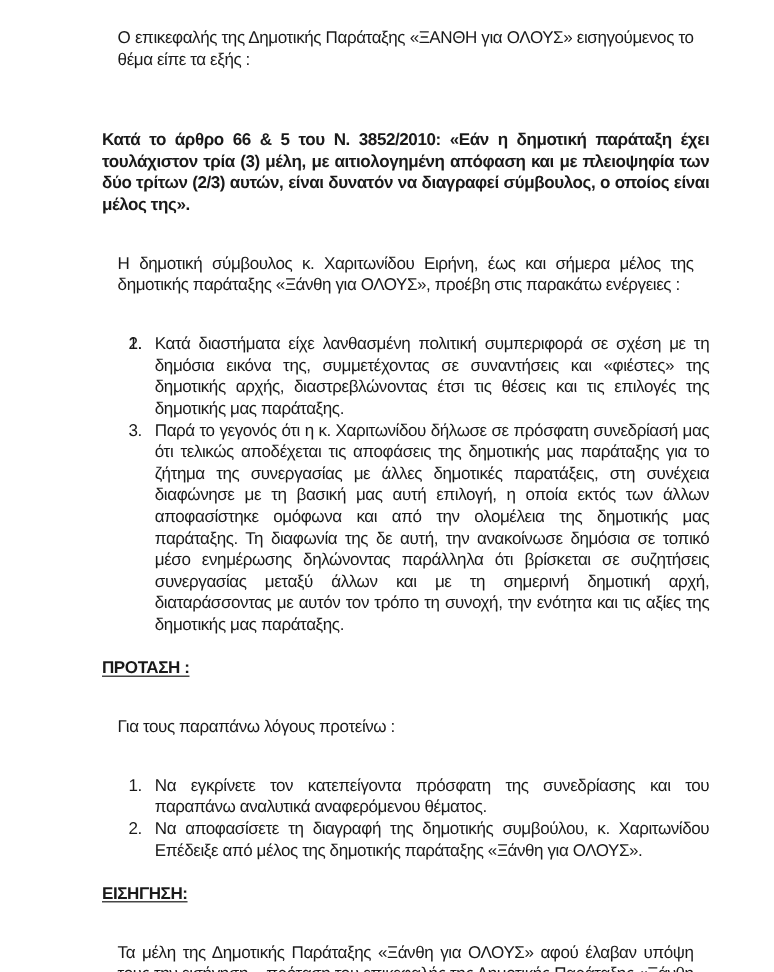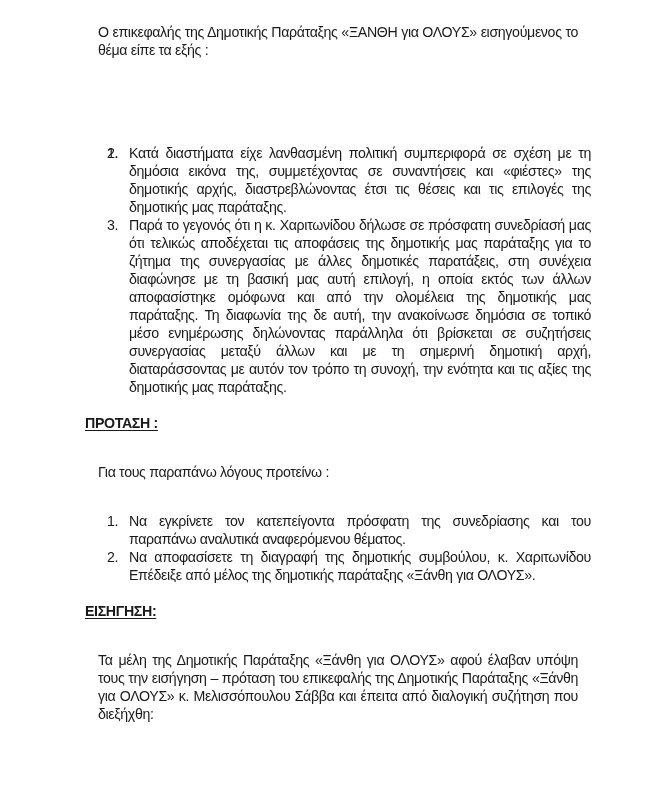--- a/index.html
+++ b/index.html
@@ -59,22 +59,24 @@
 </head>
 <body>
 
 <div class="page">
 
   <p class="para">Ο επικεφαλής της Δημοτικής Παράταξης «ΞΑΝΘΗ για ΟΛΟΥΣ» εισηγούμενος το θέμα είπε τα εξής :</p>
   <div class="gap-1"></div>
 
   <div class="gap-1"></div>
 
+  <p class="bold-quote">Κατά το άρθρο 66 &amp; 5 του Ν. 3852/2010: «Εάν η δημοτική παράταξη έχει τουλάχιστον τρία (3) μέλη, με αιτιολογημένη απόφαση και με πλειοψηφία των δύο τρίτων (2/3) αυτών, είναι δυνατόν να διαγραφεί σύμβουλος, ο οποίος είναι μέλος της».</p>
   <div class="gap-1"></div>
 
+  <p class="para">Η δημοτική σύμβουλος κ. Χαριτωνίδου Ειρήνη, έως και σήμερα μέλος της δημοτικής παράταξης «Ξάνθη για ΟΛΟΥΣ», προέβη στις παρακάτω ενέργειες :</p>
   <div class="gap-1"></div>
 
   <ol class="numlist">
     <li>
       <span class="num">1.</span>
     </li>
     <li>
       <span class="num">2.</span>
       <span>Κατά διαστήματα είχε λανθασμένη πολιτική συμπεριφορά σε σχέση με τη δημόσια εικόνα της, συμμετέχοντας σε συναντήσεις και «φιέστες» της δημοτικής αρχής, διαστρεβλώνοντας έτσι τις θέσεις και τις επιλογές της δημοτικής μας παράταξης.</span>
     </li>

